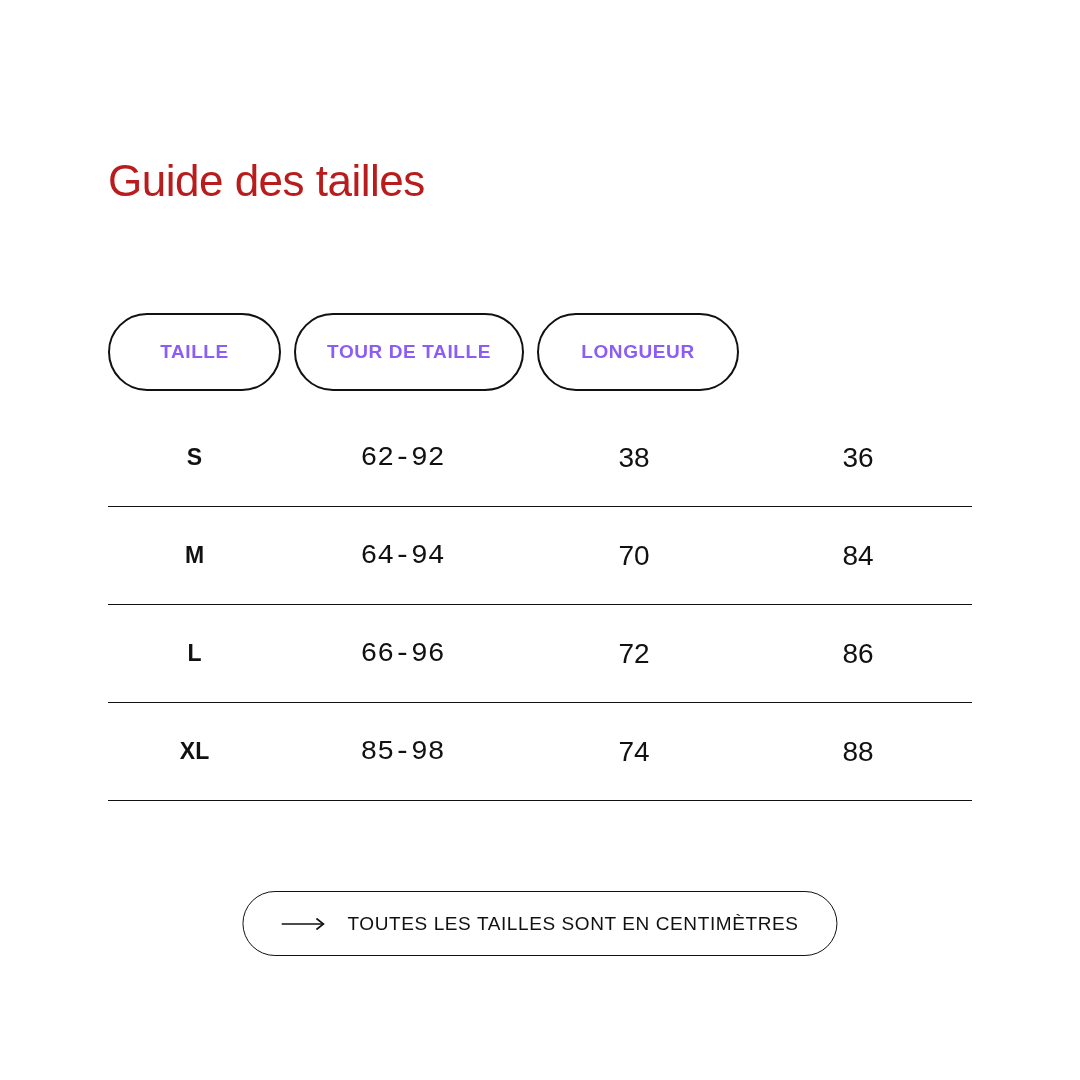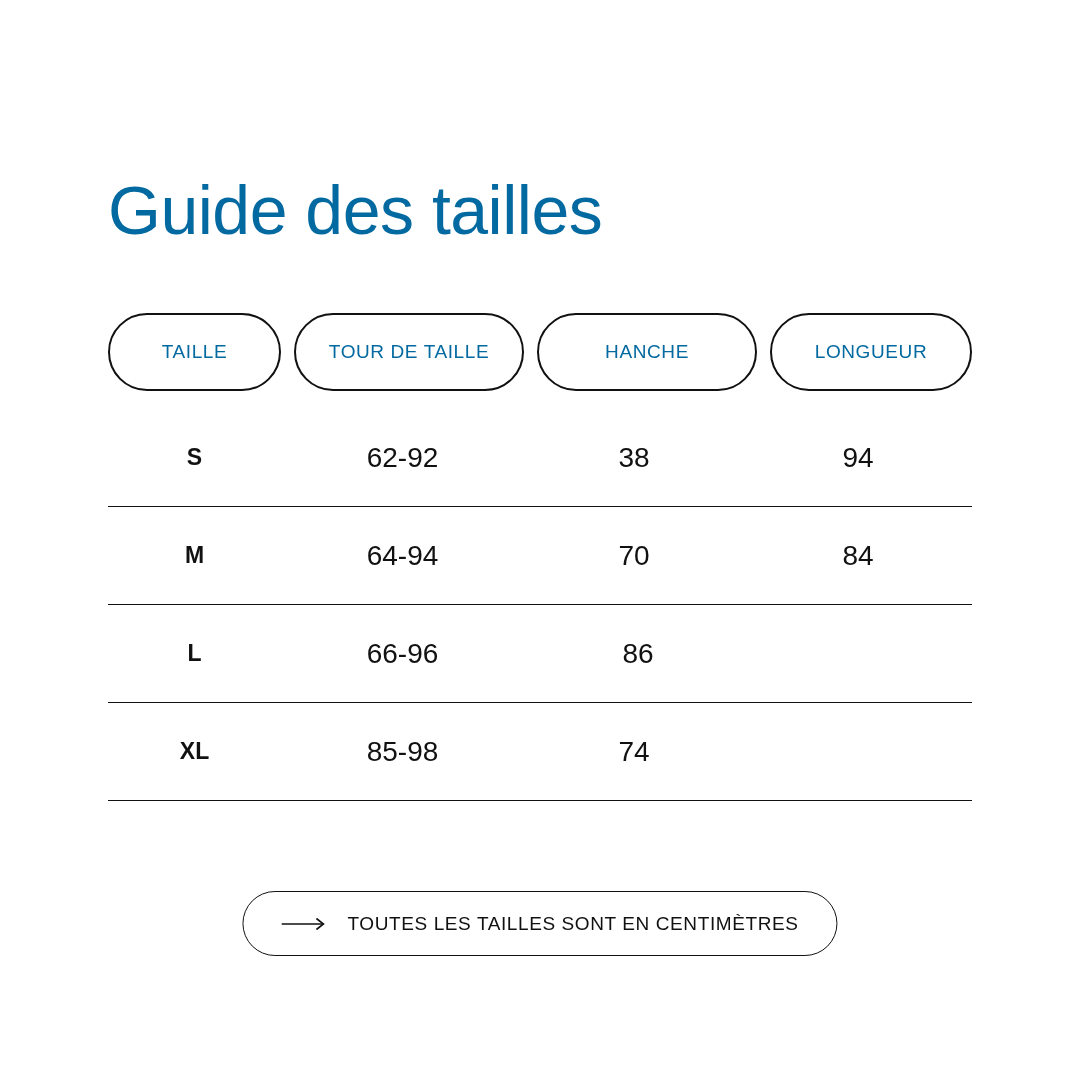--- a/index.html
+++ b/index.html
@@ -19,25 +19,25 @@
     position: relative;
     width: 1080px;
     height: 1080px;
     box-sizing: border-box;
   }
 
   .title {
     position: absolute;
     left: 108px;
     top: 130px;
-    font-size: 68px;
+    font-size: 44px;
     line-height: 1.0;
     font-weight: 500;
     letter-spacing: -0.5px;
-    color: #0369a1;
+    color: #b91c1c;
     white-space: nowrap;
   }
 
   .table {
     position: absolute;
     left: 108px;
     top: 313px;
     width: 864px;
   }
 
@@ -49,23 +49,23 @@
 
   .head-cell {
     box-sizing: border-box;
     height: 78px;
     border: 2px solid #111111;
     border-radius: 39px;
     display: flex;
     align-items: center;
     justify-content: center;
     font-size: 19px;
-    font-weight: normal;
+    font-weight: bold;
     letter-spacing: 0.6px;
-    color: #0369a1;
+    color: #8b5cf6;
     white-space: nowrap;
   }
   .head-cell.c0 { width: 173px; }
   .head-cell.c1 { width: 230px; }
   .head-cell.c2 { width: 220px; }
   .head-cell.c3 { width: 202px; }
 
   .body-rows {
     margin-top: 18px;
   }
@@ -86,21 +86,21 @@
     justify-content: center;
     font-size: 28px;
     color: #111111;
     height: 100%;
   }
   .cell.size-col {
     width: 173px;
     font-weight: bold;
     font-size: 23px;
   }
-  .cell.v1 { width: 243px; }
+  .cell.v1 { width: 243px; font-family: Liberation Mono, monospace; }
   .cell.v2 { width: 220px; }
   .cell.v3 { width: 228px; }
 
   .footnote {
     position: absolute;
     left: 50%;
     transform: translateX(-50%);
     top: 891px;
     height: 65px;
     box-sizing: border-box;
@@ -129,50 +129,51 @@
 
 <div class="page">
 
   <h1 class="title">Guide des tailles</h1>
 
   <div class="table">
 
     <div class="head-row">
       <div class="head-cell c0">TAILLE</div>
       <div class="head-cell c1">TOUR DE TAILLE</div>
-      <div class="head-cell c2">HANCHE</div>
       <div class="head-cell c3">LONGUEUR</div>
     </div>
 
     <div class="body-rows">
 
       <div class="row first">
         <div class="cell size-col">S</div>
         <div class="cell v1">62-92</div>
         <div class="cell v2">38</div>
-        <div class="cell v3">94</div>
+        <div class="cell v3">36</div>
       </div>
 
       <div class="row">
         <div class="cell size-col">M</div>
         <div class="cell v1">64-94</div>
         <div class="cell v2">70</div>
         <div class="cell v3">84</div>
       </div>
 
       <div class="row">
         <div class="cell size-col">L</div>
         <div class="cell v1">66-96</div>
+        <div class="cell v2">72</div>
         <div class="cell v3">86</div>
       </div>
 
       <div class="row">
         <div class="cell size-col">XL</div>
         <div class="cell v1">85-98</div>
         <div class="cell v2">74</div>
+        <div class="cell v3">88</div>
       </div>
 
     </div>
   </div>
 
   <div class="footnote">
     <span class="arrow-icon">
       <svg width="46" height="14" viewBox="0 0 46 14" fill="none" xmlns="http://www.w3.org/2000/svg">
         <path d="M0 7 H42" stroke="#111111" stroke-width="1.6"></path>
         <path d="M35 1.5 L42 7 L35 12.5" stroke="#111111" stroke-width="1.6" fill="none"></path>

